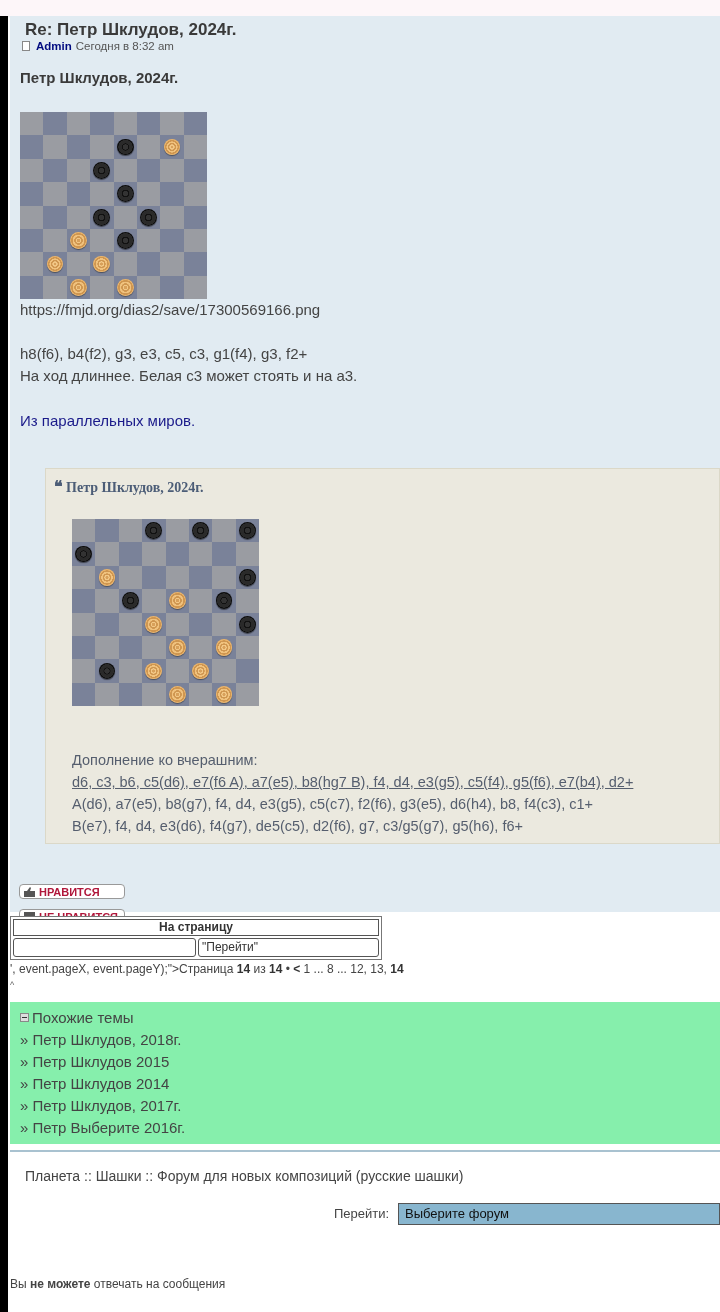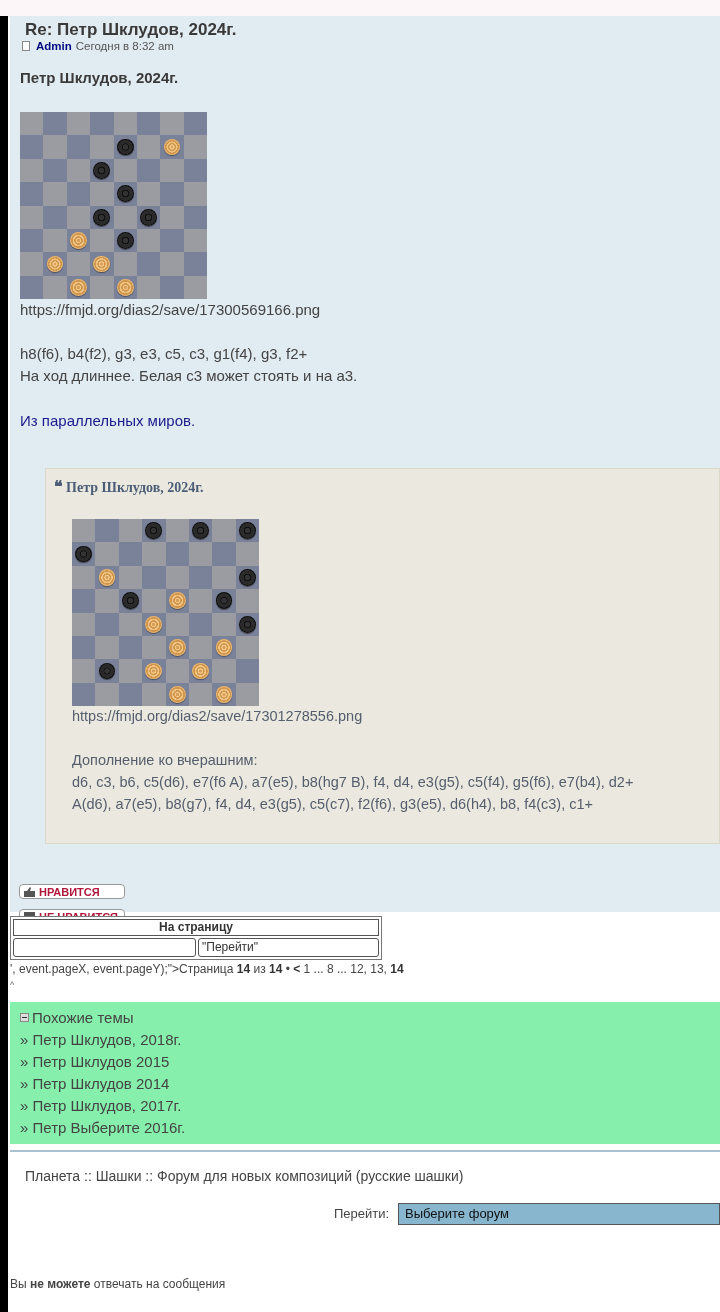--- a/index.html
+++ b/index.html
@@ -258,24 +258,24 @@
         <div class="sq l"></div>
         <div class="sq d">
           <div class="piece w"></div>
         </div>
         <div class="sq l"></div>
         <div class="sq d">
           <div class="piece w"></div>
         </div>
         <div class="sq l"></div>
       </div>
-    <div class="txt" style="left:26px; top:239px;">https://fmjd.org/dias2/save/17301278556.png</div>
     <div class="txt" style="left:26px; top:283px;">Дополнение ко вчерашним:</div>
-    <div class="txt" style="left:26px; top:305px;">d6, c3, b6, c5(d6), e7(f6 A), a7(e5), b8(hg7 B), f4, d4, e3(g5), c5(f4), g5(f6), e7(b4), d2+</div>
+    <div class="txt" style="left:26px; top:305px;text-decoration:underline;">d6, c3, b6, c5(d6), e7(f6 A), a7(e5), b8(hg7 B), f4, d4, e3(g5), c5(f4), g5(f6), e7(b4), d2+</div>
     <div class="txt" style="left:26px; top:327px;">A(d6), a7(e5), b8(g7), f4, d4, e3(g5), c5(c7), f2(f6), g3(e5), d6(h4), b8, f4(c3), c1+</div>
+    <div class="txt" style="left:26px; top:349px;">B(e7), f4, d4, e3(d6), f4(g7), de5(c5), d2(f6), g7, c3/g5(g7), g5(h6), f6+</div>
   </div>
 
   <div class="reactions">
     <div class="react-btn">
       <svg class="thumb" viewBox="0 0 11 10">
           <rect x="0" y="4" width="3" height="6" fill="#555"></rect>
           <path d="M3 4 L6 0 L7 1 L6 4 L11 4 L11 10 L3 10 Z" fill="#555"></path>
         </svg>
       <span>НРАВИТСЯ</span>
     </div>

